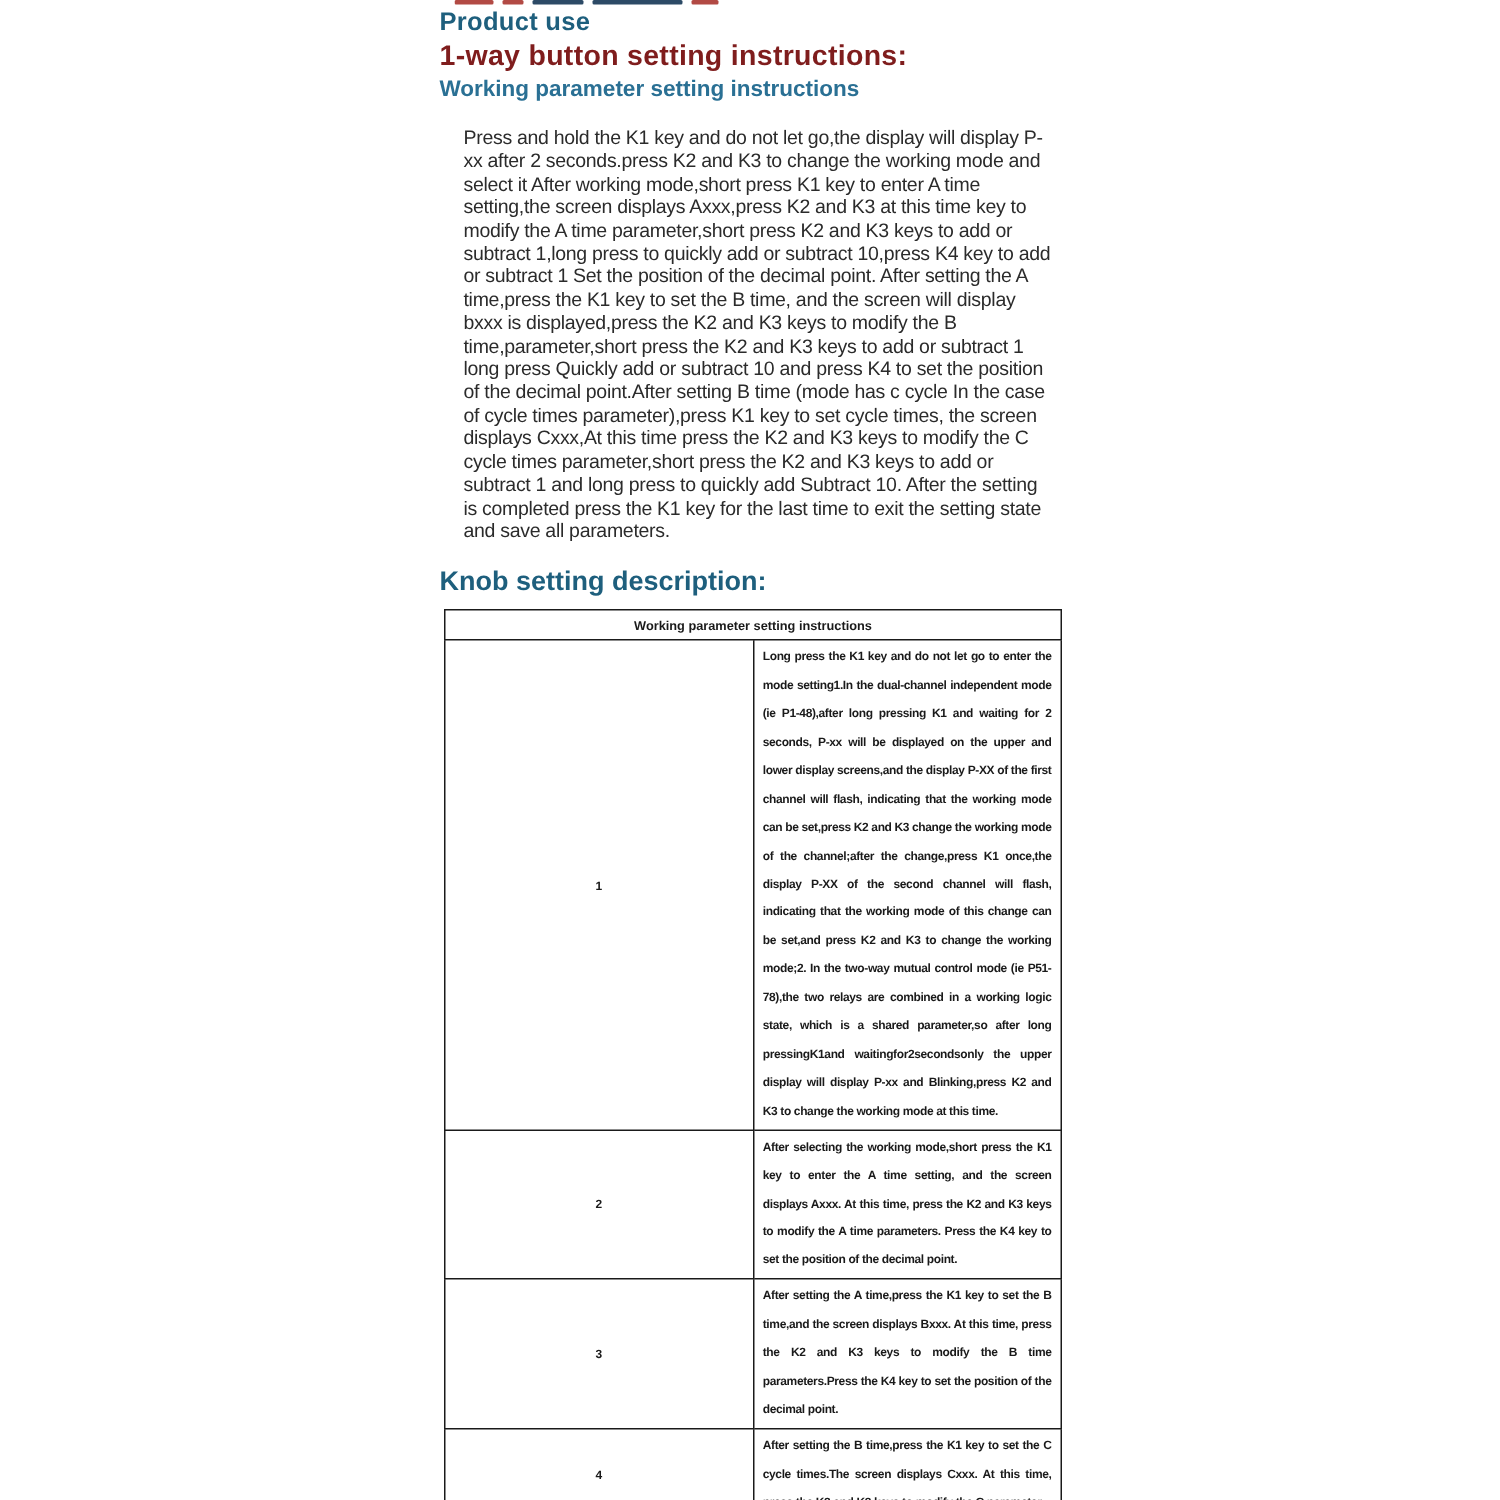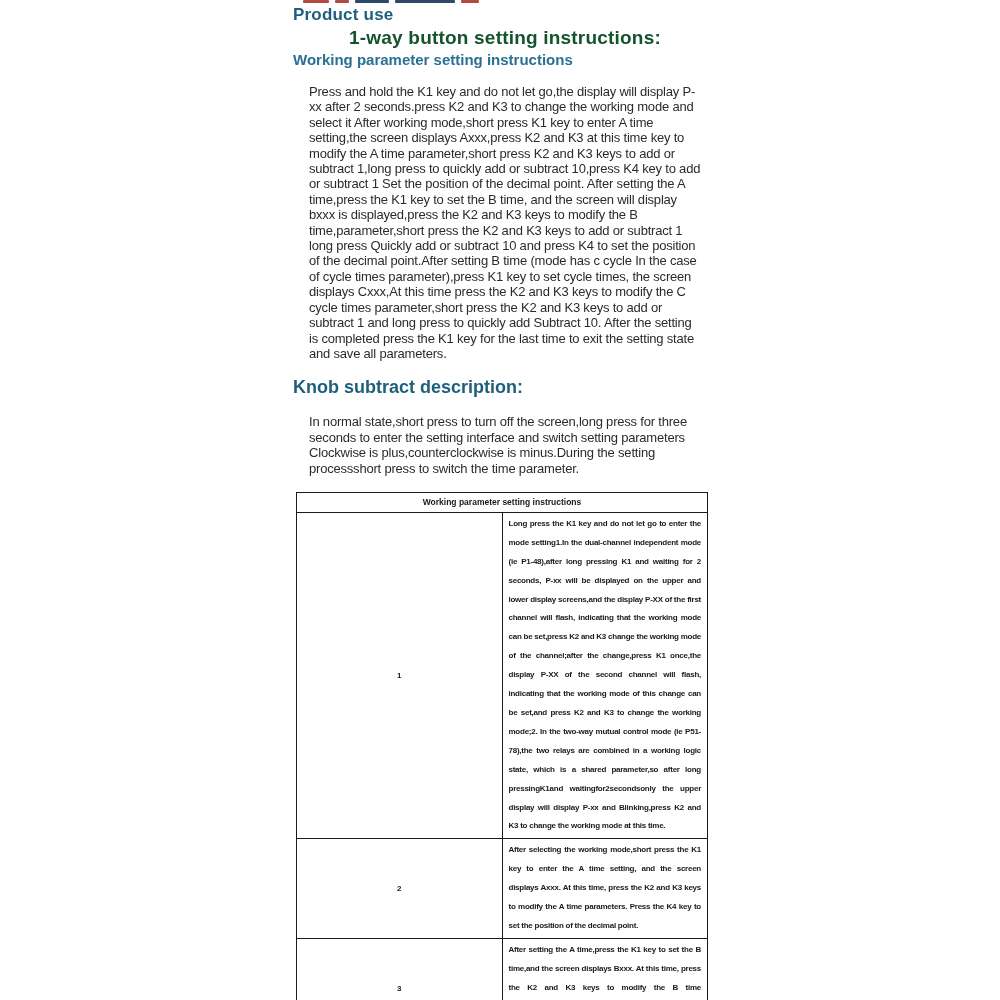--- a/index.html
+++ b/index.html
@@ -41,26 +41,25 @@
   .fragment .d5 { width: 18px; background: #b24a44; }
 
   .h-product {
     color: #1e5f7d;
     font-size: 17px;
     font-weight: bold;
     margin: 1px 0 2px 0;
     letter-spacing: 0.2px;
   }
   .h-big {
-    color: #14532d;
+    color: #7f1d1d;
     font-size: 19px;
     font-weight: bold;
     margin: 1px 0 2px 0;
     letter-spacing: 0.2px;
-    text-align: center;
   }
   .h-sub {
     color: #2a7094;
     font-size: 15px;
     font-weight: bold;
     margin: 0 0 2px 0;
   }
   .h-knob {
     color: #1e5f7d;
     font-size: 18px;
@@ -126,23 +125,22 @@
     </div>
 
     <div class="h-product">Product use</div>
 
     <div class="h-big">1-way button setting instructions:</div>
 
     <div class="h-sub">Working parameter setting instructions</div>
 
     <p class="body-text">Press and hold the K1 key and do not let go,the display will display P-xx after 2 seconds.press K2 and K3 to change the working mode and select it After working mode,short press K1 key to enter A time setting,the screen displays Axxx,press K2 and K3 at this time key to modify the A time parameter,short press K2 and K3 keys to add or subtract 1,long press to quickly add or subtract 10,press K4 key to add or subtract 1 Set the position of the decimal point. After setting the A time,press the K1 key to set the B time, and the screen will display bxxx is displayed,press the K2 and K3 keys to modify the B time,parameter,short press the K2 and K3 keys to add or subtract 1 long press Quickly add or subtract 10 and press K4 to set the position of the decimal point.After setting B time (mode has c cycle In the case of cycle times parameter),press K1 key to set cycle times, the screen displays Cxxx,At this time press the K2 and K3 keys to modify the C cycle times parameter,short press the K2 and K3 keys to add or subtract 1 and long press to quickly add Subtract 10. After the setting is completed press the K1 key for the last time to exit the setting state and save all parameters.</p>
 
-    <div class="h-knob">Knob subtract description:</div>
+    <div class="h-knob">Knob setting description:</div>
 
-    <p class="body-text">In normal state,short press to turn off the screen,long press for three seconds to enter the setting interface and switch setting parameters Clockwise is plus,counterclockwise is minus.During the setting processshort press to switch the time parameter.</p>
 
 
     <table class="param-table">
       <tbody>
           <tr>
         <th colspan="2">Working parameter setting instructions</th>
       </tr>
       <tr>
         <td class="num">1</td>
         <td class="txt">Long press the K1 key and do not let go to enter the mode setting1.In the dual-channel independent mode (ie P1-48),after long pressing K1 and waiting for 2 seconds, P-xx will be displayed on the upper and lower display screens,and the display P-XX of the first channel will flash, indicating that the working mode can be set,press K2 and K3 change the working mode of the channel;after the change,press K1 once,the display P-XX of the second channel will flash, indicating that the working mode of this change can be set,and press K2 and K3 to change the working mode;2. In the two-way mutual control mode (ie P51-78),the two relays are combined in a working logic state, which is a shared parameter,so after long pressingK1and waitingfor2secondsonly the upper display will display P-xx and Blinking,press K2 and K3 to change the working mode at this time.</td>

